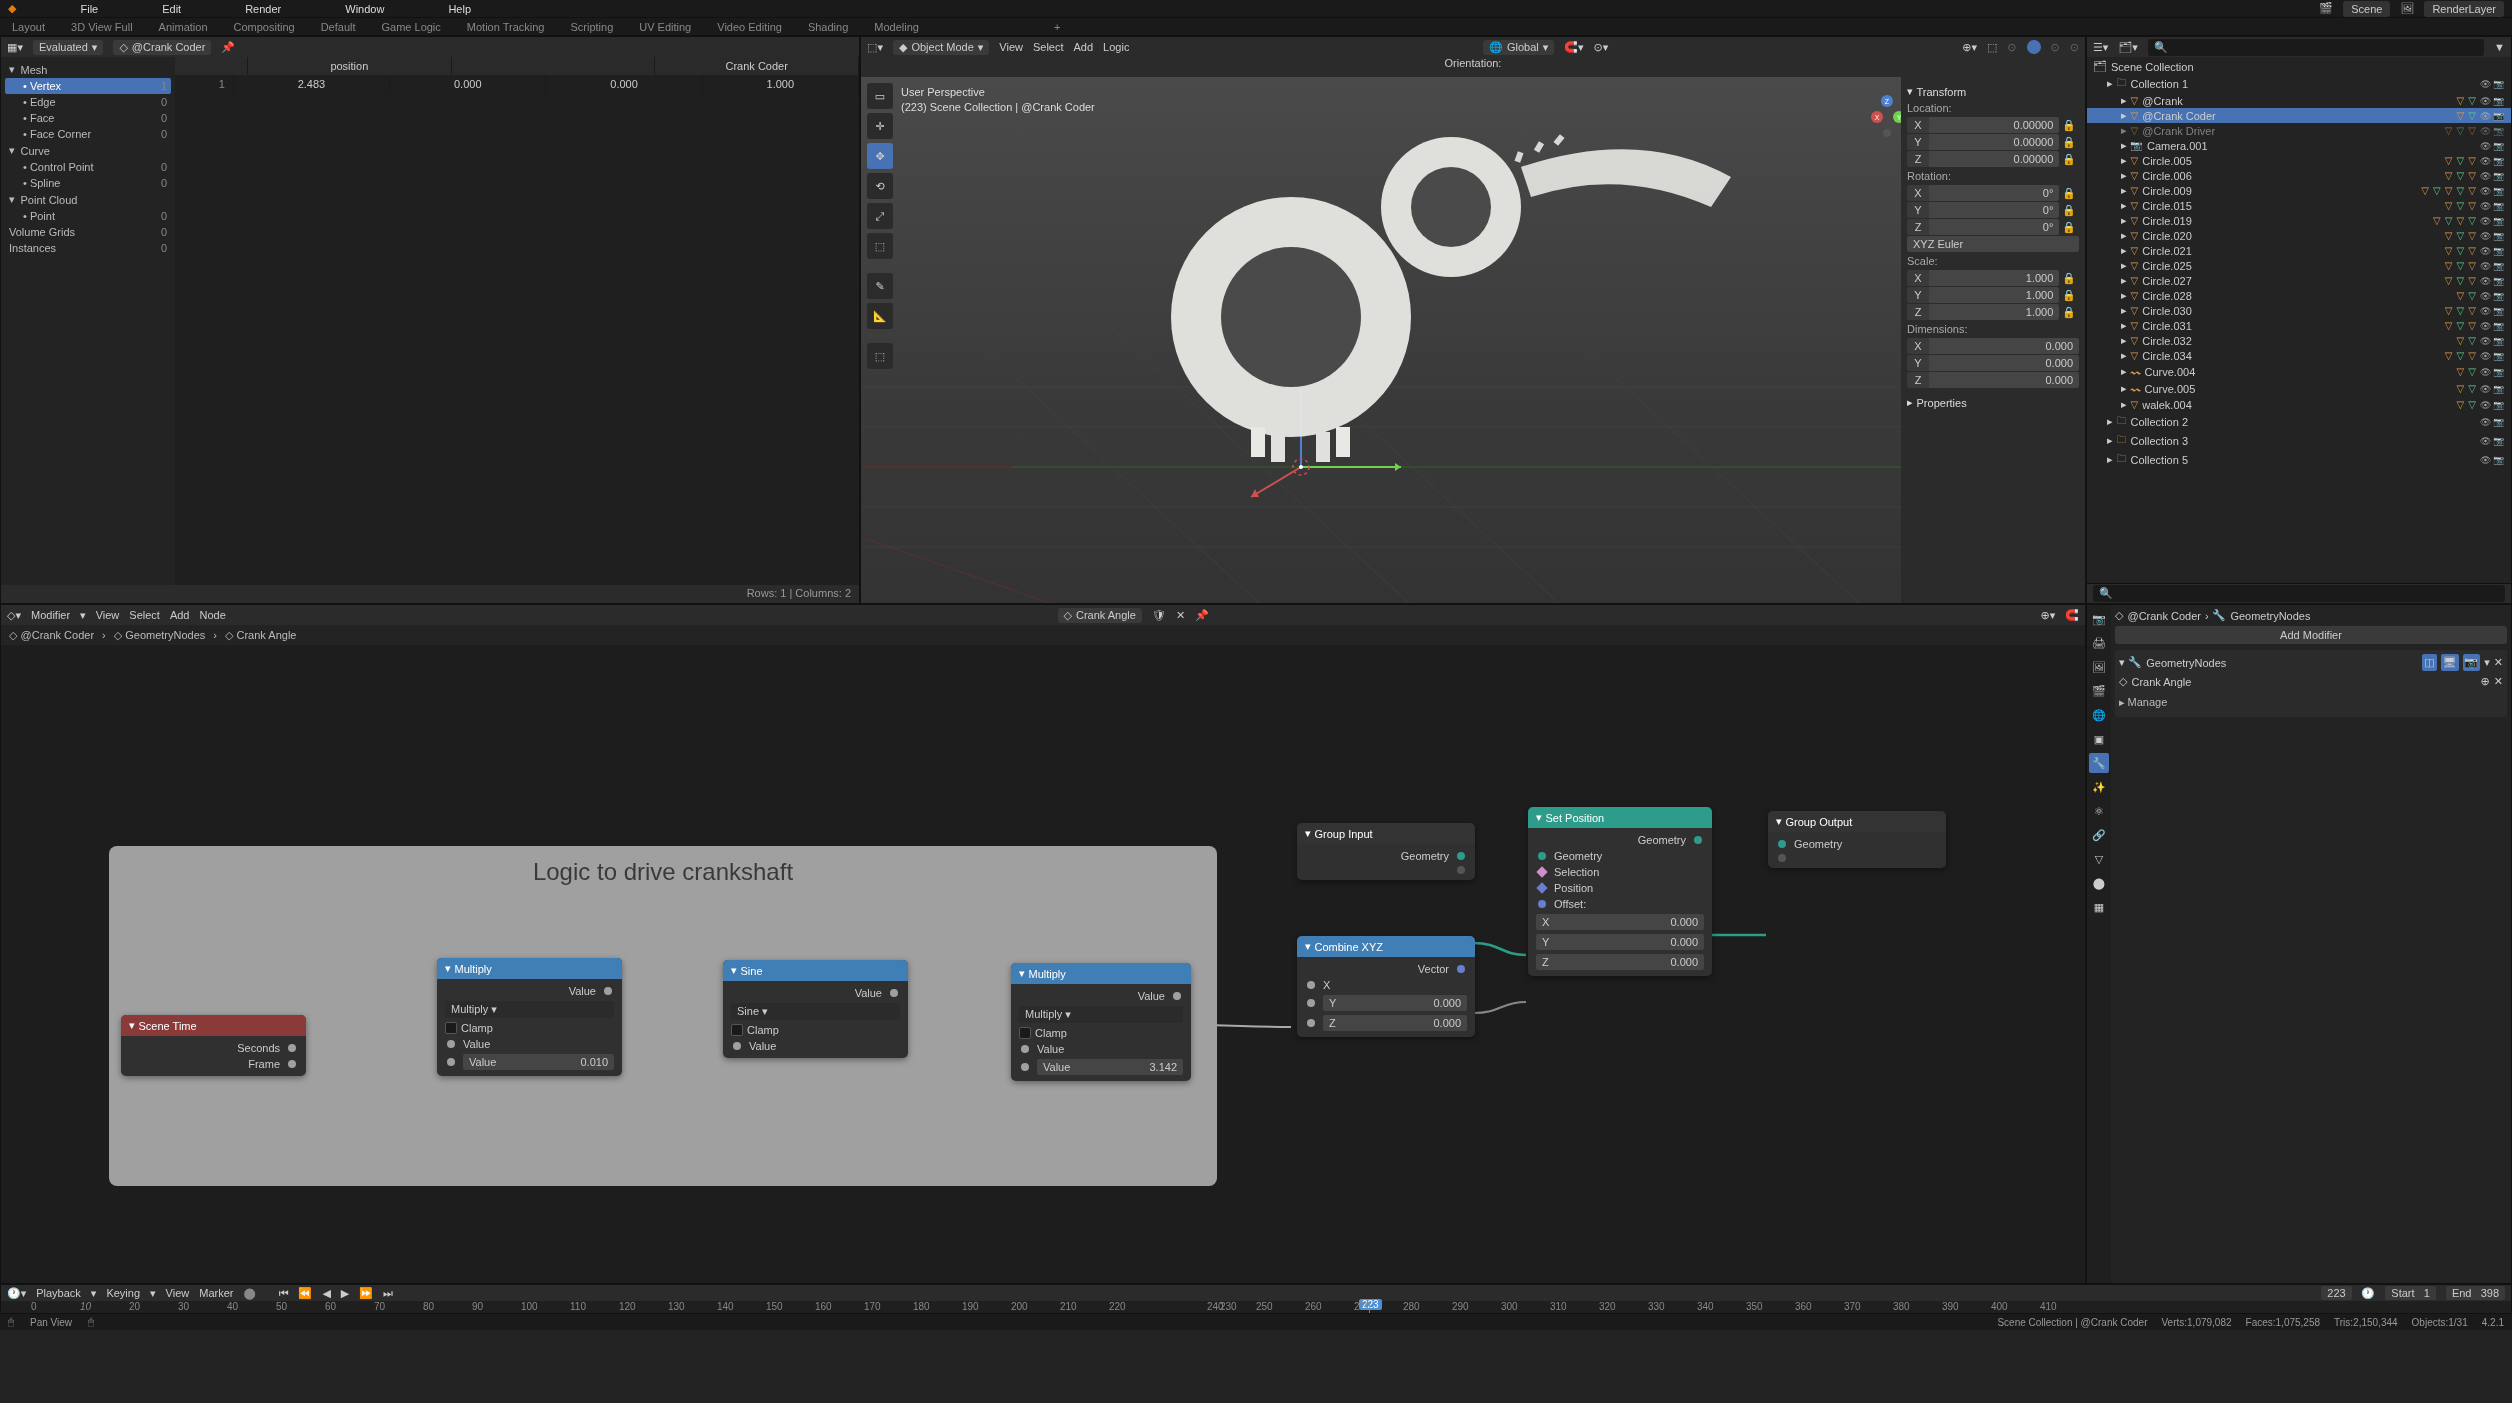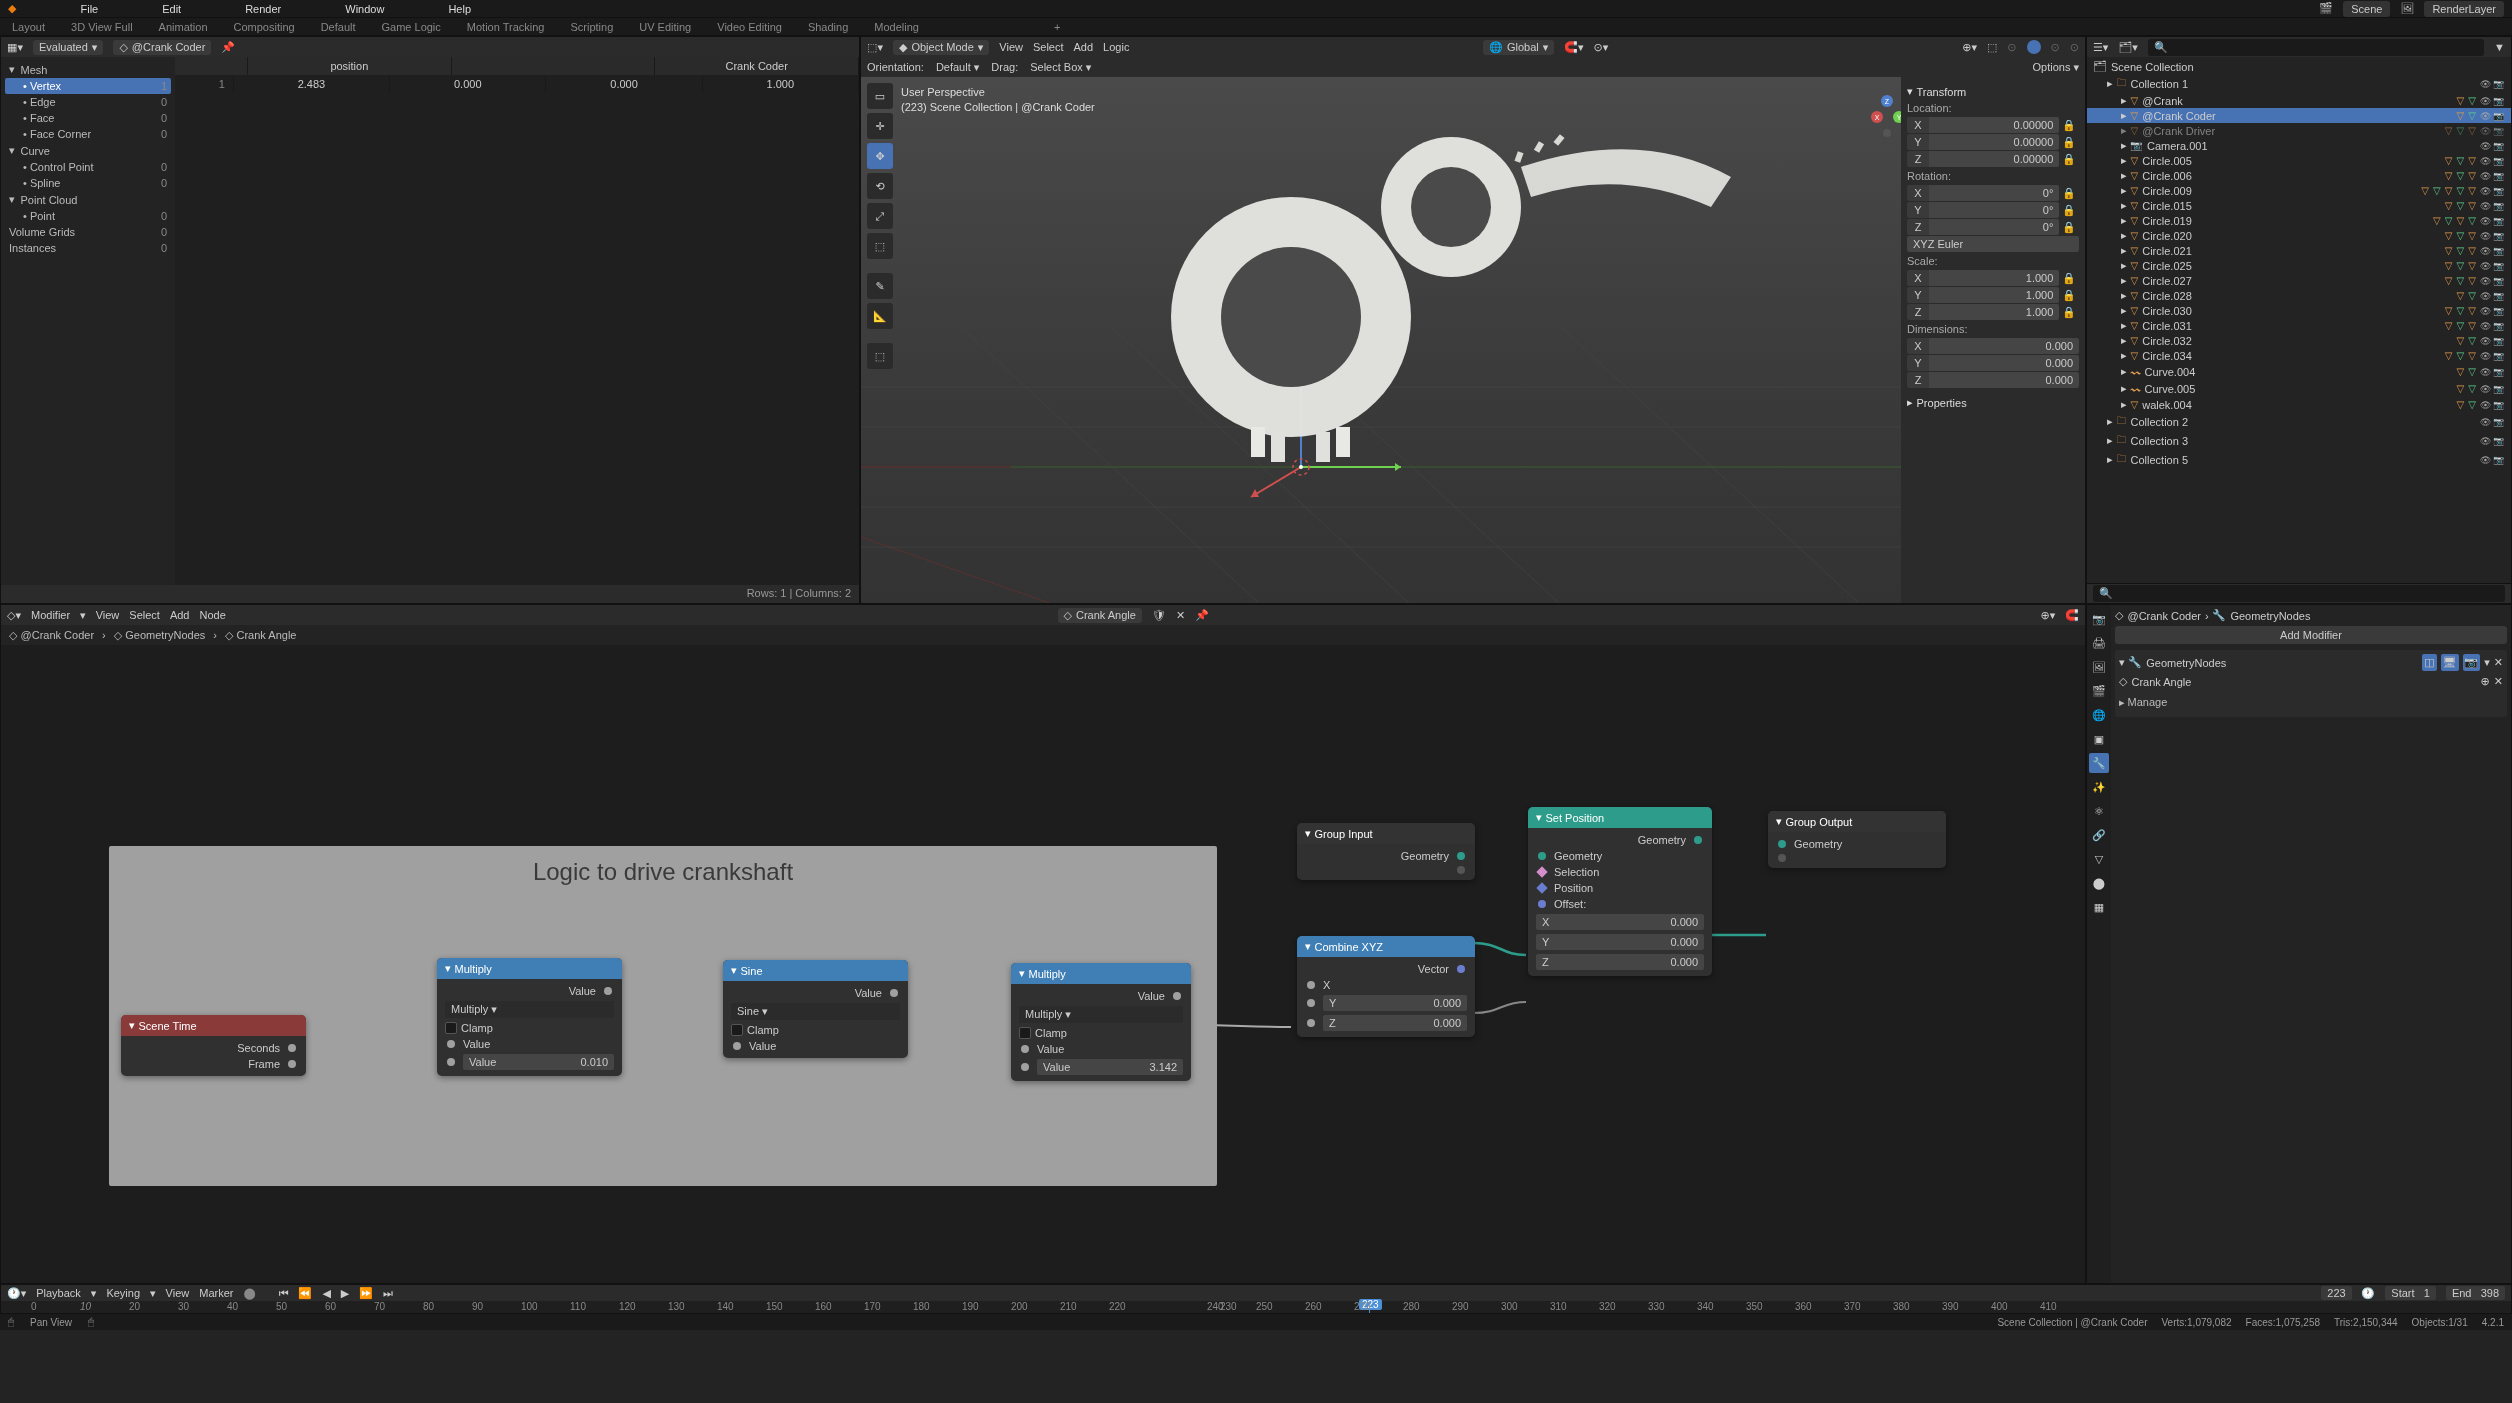--- a/index.html
+++ b/index.html
@@ -22,21 +22,21 @@
 .ss-tree .row { padding: 2px 4px; display: flex; align-items: center; gap: 6px; color: #bbb; }
 .ss-tree .row.sel { background: #4772b3; color: #fff; border-radius: 2px; }
 .ss-tree .indent1 { padding-left: 18px; }
 .ss-data { flex: 1; background: #1f1f1f; }
 .ss-data .hdr { display: flex; background: #2a2a2a; }
 .ss-data .hdr div, .ss-data .datarow div { flex: 1; padding: 3px 8px; text-align: center; border-right: 1px solid #1a1a1a; }
 .ss-data .datarow { display: flex; }
 .ss-foot { height: 18px; background: #2b2b2b; text-align: right; padding: 2px 8px; color: #999; }
 
 .view3d { grid-column: 2; grid-row: 1; display: flex; flex-direction: column; background: #353535; }
-.v3d-sub { height: 20px; background: #2b2b2b; display: flex; align-items: center; padding: 0 6px; gap: 12px; }
+.v3d-sub { height: 20px; background: #2b2b2b; display: flex; align-items: center; padding: 0 6px; gap: 12px; flex-direction: column; }
 .v3d-body { flex: 1; position: relative; background: linear-gradient(180deg, #4a4a4a 0%, #3a3a3a 60%, #333 100%); overflow: hidden; }
 .v3d-body .overlay-text { position: absolute; top: 8px; left: 40px; color: #ddd; font-size: 11px; line-height: 1.4; }
 .v3d-toolbar { position: absolute; left: 6px; top: 6px; display: flex; flex-direction: column; gap: 4px; }
 .v3d-toolbar .tool { width: 26px; height: 26px; background: #2b2b2b; border-radius: 3px; display: flex; align-items: center; justify-content: center; }
 .v3d-toolbar .tool.active { background: #4772b3; }
 .gizmo { position: absolute; right: 170px; top: 12px; width: 56px; height: 56px; }
 .nav-icons { position: absolute; right: 146px; top: 80px; display: flex; flex-direction: column; gap: 8px; }
 .nav-icons .ni { width: 20px; height: 20px; background: #3a3a3a; border-radius: 50%; }
 .npanel { position: absolute; right: 0; top: 0; bottom: 0; width: 184px; background: #2b2b2b; padding: 6px; overflow: auto; }
 .npanel .sect { margin-bottom: 6px; }
@@ -51,21 +51,21 @@
 .out-row.sel { background: #4772b3; }
 .out-row .nm { flex: 1; white-space: nowrap; overflow: hidden; }
 .out-row .ics { display: flex; gap: 2px; font-size: 9px; color: #aaa; }
 .tri-orange { color: #e09b4d; font-size: 10px; }
 .tri-green { color: #5fcf8f; font-size: 10px; }
 .search-box { background: #1a1a1a; padding: 2px 6px; border-radius: 3px; flex: 1; color: #888; }
 
 .nodeed { grid-column: 1 / 3; grid-row: 2; display: flex; flex-direction: column; background: #1d1d1d; }
 .ne-bread { height: 20px; background: #232323; display: flex; align-items: center; padding: 0 8px; gap: 8px; color: #bbb; }
 .ne-canvas { flex: 1; position: relative; overflow: hidden; }
-.frame-node { position: absolute; background: #a0a0a0; border-radius: 2px; padding: 18px 12px 12px; }
+.frame-node { position: absolute; background: #a0a0a0; border-radius: 8px; padding: 18px 12px 12px; }
 .frame-title { position: absolute; top: 12px; left: 0; right: 0; text-align: center; color: #3a3a3a; font-size: 24px; }
 .node { position: absolute; background: #303030; border-radius: 5px; box-shadow: 0 2px 6px rgba(0,0,0,0.4); min-width: 150px; }
 .node-header { padding: 4px 8px; border-radius: 5px 5px 0 0; color: #fff; display: flex; align-items: center; gap: 4px; }
 .node-header.blue { background: #3f7fb5; }
 .node-header.red { background: #8b3a3a; }
 .node-header.teal { background: #2d9c8a; }
 .node-header.dark { background: #333; }
 .node-body { padding: 4px 8px; }
 .node-row { display: flex; align-items: center; padding: 2px 0; gap: 6px; font-size: 11px; }
 .node-row.r { justify-content: flex-end; }

